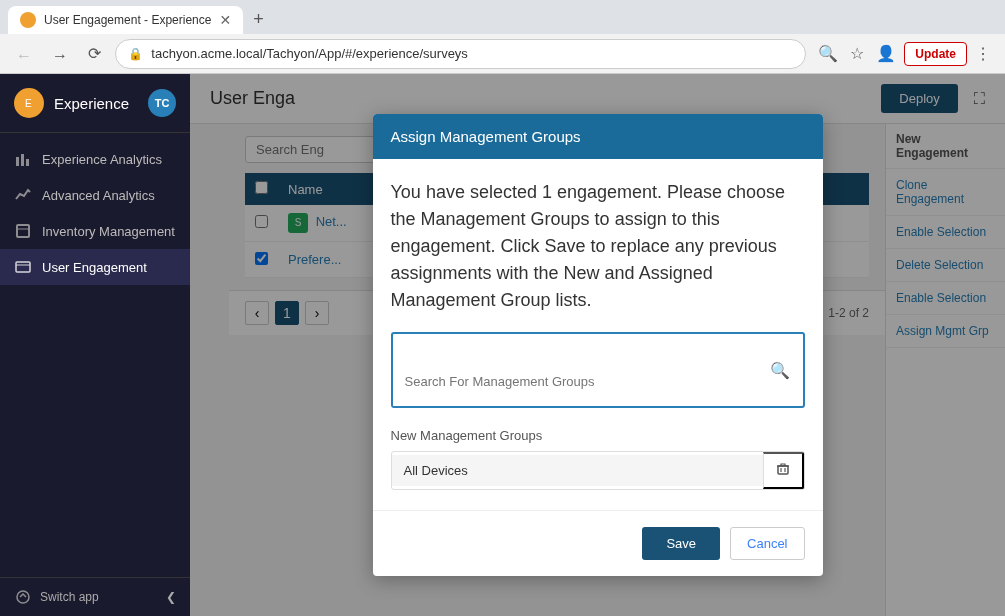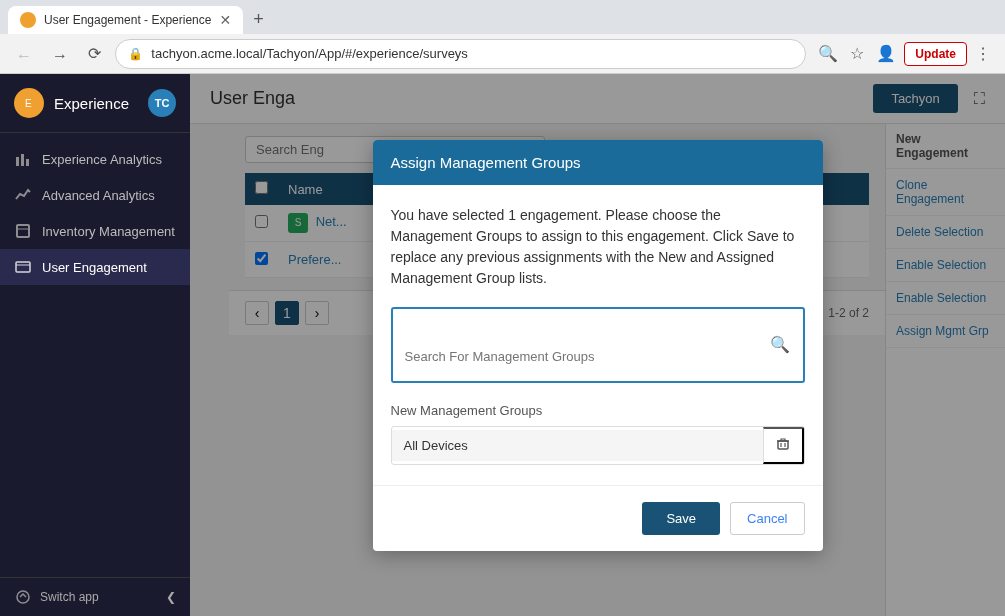--- a/index.html
+++ b/index.html
@@ -70,21 +70,21 @@
     
     .tc-avatar { width: 28px; height: 28px; background: #2980b9; border-radius: 50%; display: flex; align-items: center; justify-content: center; color: #fff; font-size: 11px; font-weight: bold; }
 
     
     .overlay { position: absolute; top: 0; left: 0; right: 0; bottom: 0; background: rgba(0,0,0,0.4); z-index: 100; display: flex; align-items: center; justify-content: center; }
 
     
     .modal { background: #fff; border-radius: 4px; width: 450px; box-shadow: 0 4px 20px rgba(0,0,0,0.3); overflow: hidden; }
     .modal-header { background: #1a6b9a; color: #fff; padding: 14px 18px; font-size: 15px; font-weight: 500; }
     .modal-body { padding: 20px 18px; }
-    .modal-desc { font-size: 14px; color: #333; line-height: 1.5; margin-bottom: 18px; }
+    .modal-desc { font-size: 18px; color: #333; line-height: 1.5; margin-bottom: 18px; }
     .search-group { display: flex; border: 2px solid #2980b9; border-radius: 3px; overflow: hidden; margin-bottom: 20px; }
     .search-group input { flex: 1; border: none; padding: 17px 12px; font-size: 13px; outline: none; color: #999; margin-top: 23px; }
     .search-group-btn { background: none; border: none; padding: 0 12px; cursor: pointer; color: #2980b9; font-size: 16px; }
     .section-label { font-size: 13px; color: #555; margin-bottom: 8px; font-weight: 500; }
     .mgmt-group-row { display: flex; align-items: center; border: 1px solid #ddd; border-radius: 3px; overflow: hidden; }
     .mgmt-group-name { flex: 1; padding: 8px 12px; font-size: 13px; color: #333; background: #f5f5f5; }
     .mgmt-group-delete { padding: 8px 12px; background: #fff; border-left: 1px solid #ddd; cursor: pointer; color: #555; }
     .modal-footer { padding: 16px 18px; display: flex; justify-content: flex-end; gap: 10px; border-top: 1px solid #eee; }
     .btn-save { background: #1a5276; color: #fff; border: none; padding: 8px 24px; border-radius: 3px; cursor: pointer; font-size: 13px; }
     .btn-cancel { background: #fff; color: #3b82f6; border: 1px solid #ccc; padding: 8px 16px; border-radius: 3px; cursor: pointer; font-size: 13px; }
@@ -182,21 +182,21 @@
       </div>
       <span>Switch app</span>
       <span style="margin-left:auto; color:#aaa;">❮</span>
     </div>
   </div>
 
   <div class="main-content">
     <div class="main-header">
       <span class="main-title">User Enga</span>
       <div style="display:flex; align-items:center; gap:8px;">
-        <button class="deploy-btn">Tachyon</button>
+        <button class="deploy-btn">Deploy</button>
         <button class="expand-btn">⛶</button>
       </div>
     </div>
 
     <div style="display:flex; height: calc(100% - 50px); margin-left: 39px;">
 
       <div style="flex:1; overflow:auto;">
         <div class="content-area">
           <div class="search-bar-row">
             <input class="search-bar" type="text" placeholder="Search Eng" style="">
@@ -236,22 +236,22 @@
           <button class="page-btn">‹</button>
           <button class="page-btn active">1</button>
           <button class="page-btn">›</button>
           <span class="page-info">1-2 of 2</span>
         </div>
       </div>
 
       <div class="right-panel">
         <div class="right-panel-title">New Engagement</div>
         <div class="right-panel-btn">Clone Engagement</div>
+        <div class="right-panel-btn">Enable Selection</div>
         <div class="right-panel-btn">Delete Selection</div>
-        <div class="right-panel-btn">Enable Selection</div>
         <div class="right-panel-btn">Enable Selection</div>
         <div class="right-panel-btn">Assign Mgmt Grp</div>
       </div>
     </div>
 
     <div class="overlay">
       <div class="modal">
         <div class="modal-header">
           <span>Assign Management Groups</span>
         </div>

